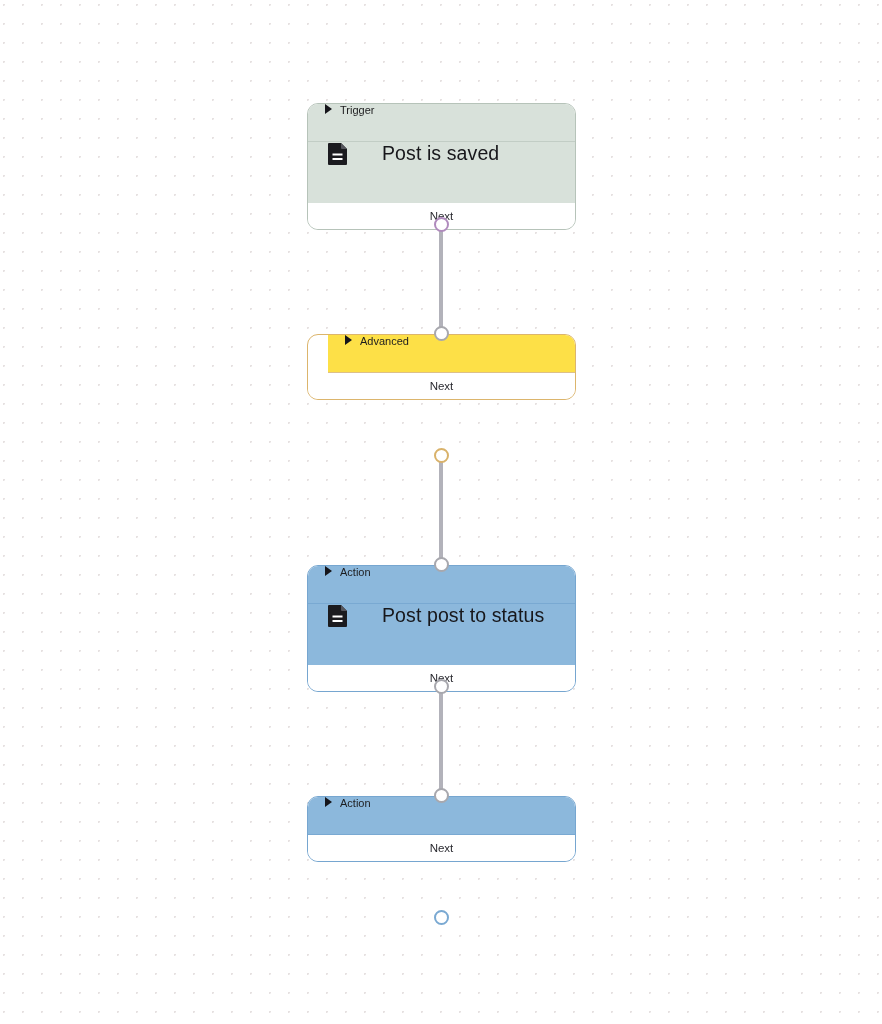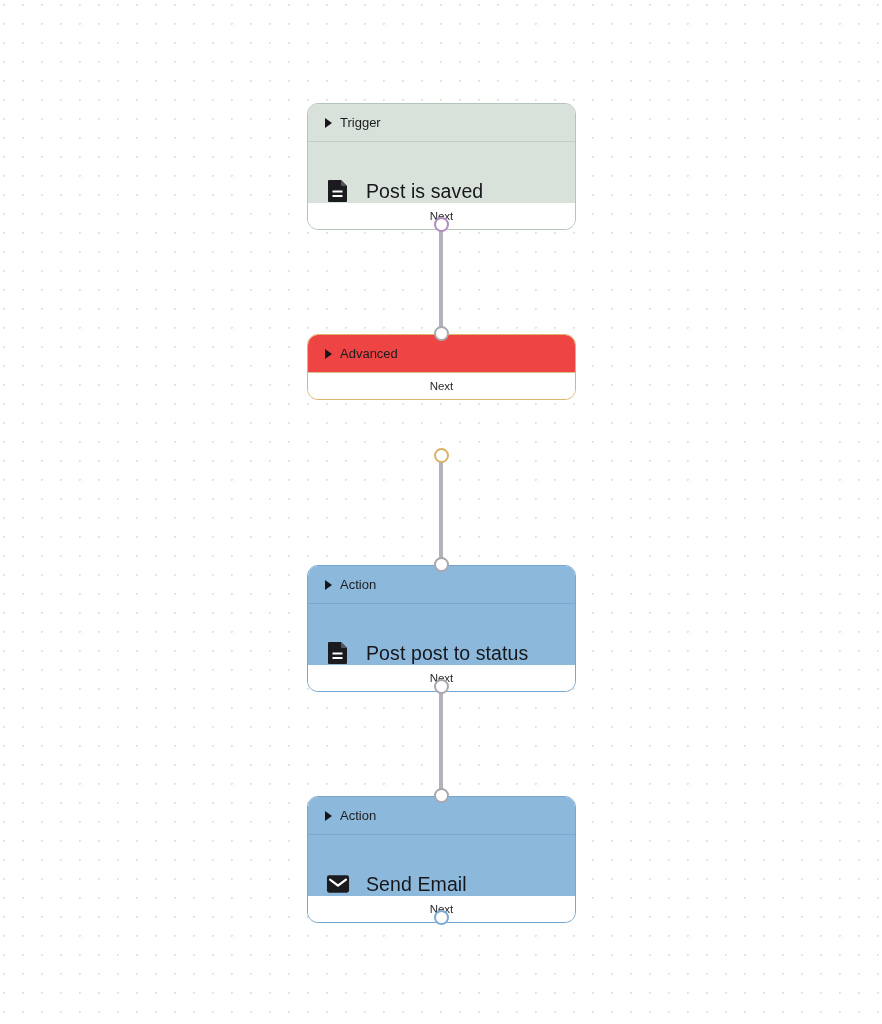--- a/index.html
+++ b/index.html
@@ -63,43 +63,42 @@
     border-radius: 11px;
     background: #ffffff;
     border-style: solid;
     border-width: 1.5px;
     overflow: hidden;
     z-index: 4;
   }
 
   .node-header {
     display: flex;
-    align-items: center;
     gap: 8px;
     height: 38px;
     padding: 0 0 0 17px;
     box-sizing: border-box;
-    font-size: 13px;
+    font-size: 11px;
     color: #1c1c1e;
     border-bottom-style: solid;
     border-bottom-width: 1px;
   }
   .caret {
     width: 0;
     height: 0;
     border-left: 7.5px solid #15151a;
     border-top: 5px solid transparent;
     border-bottom: 5px solid transparent;
     flex: 0 0 auto;
   }
 
   .node-body {
     display: flex;
-    align-items: flex-end;
-    gap: 16px;
+    align-items: flex-start;
+    gap: 32px;
     height: 61px;
     padding: 0 0 0 18px;
     box-sizing: border-box;
   }
   .node-body .icon {
     width: 24px;
     height: 24px;
     flex: 0 0 auto;
     display: flex;
     align-items: center;
@@ -121,21 +120,21 @@
     font-size: 11.5px;
     color: #2a2a30;
   }
 
   
   .node.green  { border-color: #b6c3b9; }
   .node.green  .node-header { background: #d8e1da; border-bottom-color: #c2cdc5; }
   .node.green  .node-body   { background: #d8e1da; }
 
   .node.amber  { border-color: #dcb56c; }
-  .node.amber  .node-header { background: #ef4444; border-bottom-color: #ddc089; }
+  .node.amber  .node-header { background: #fde047; border-bottom-color: #ddc089; margin-left: 20px; }
   .node.amber  .node-body   { background: #f4dba8; }
 
   .node.blue   { border-color: #76a6d0; }
   .node.blue   .node-header { background: #8cb8dc; border-bottom-color: #79a9d2; }
   .node.blue   .node-body   { background: #8cb8dc; }
 </style>
 </head>
 <body>
 
 <div id="canvas">
@@ -200,28 +199,19 @@
     </div>
   </div>
   <div class="handle grey" style="left:441px; top:686px;"></div>
 
   <div class="handle grey" style="left:441px; top:795px;"></div>
   <div class="node blue" style="left:307px; top:796px;">
     <div class="node-header">
       <span class="caret"></span>
       <span>Action</span>
     </div>
-    <div class="node-body">
-      <span class="icon">
-        <svg width="25" height="22" viewBox="0 0 25 22" aria-hidden="true">
-          <rect x="1" y="2" width="23" height="18" rx="2.2" fill="#1b1b1f"></rect>
-          <path d="M4.2 6.4 L12.5 12.6 L20.8 6.4" fill="none" stroke="#ffffff" stroke-width="2.3" stroke-linecap="round" stroke-linejoin="round"></path>
-        </svg>
-      </span>
-      <span class="node-title">Send Email</span>
-    </div>
     <div class="node-footer">
       <span>Next</span>
     </div>
   </div>
   <div class="handle blue" style="left:441px; top:917px;"></div>
 
 </div>
 
 </body></html>

